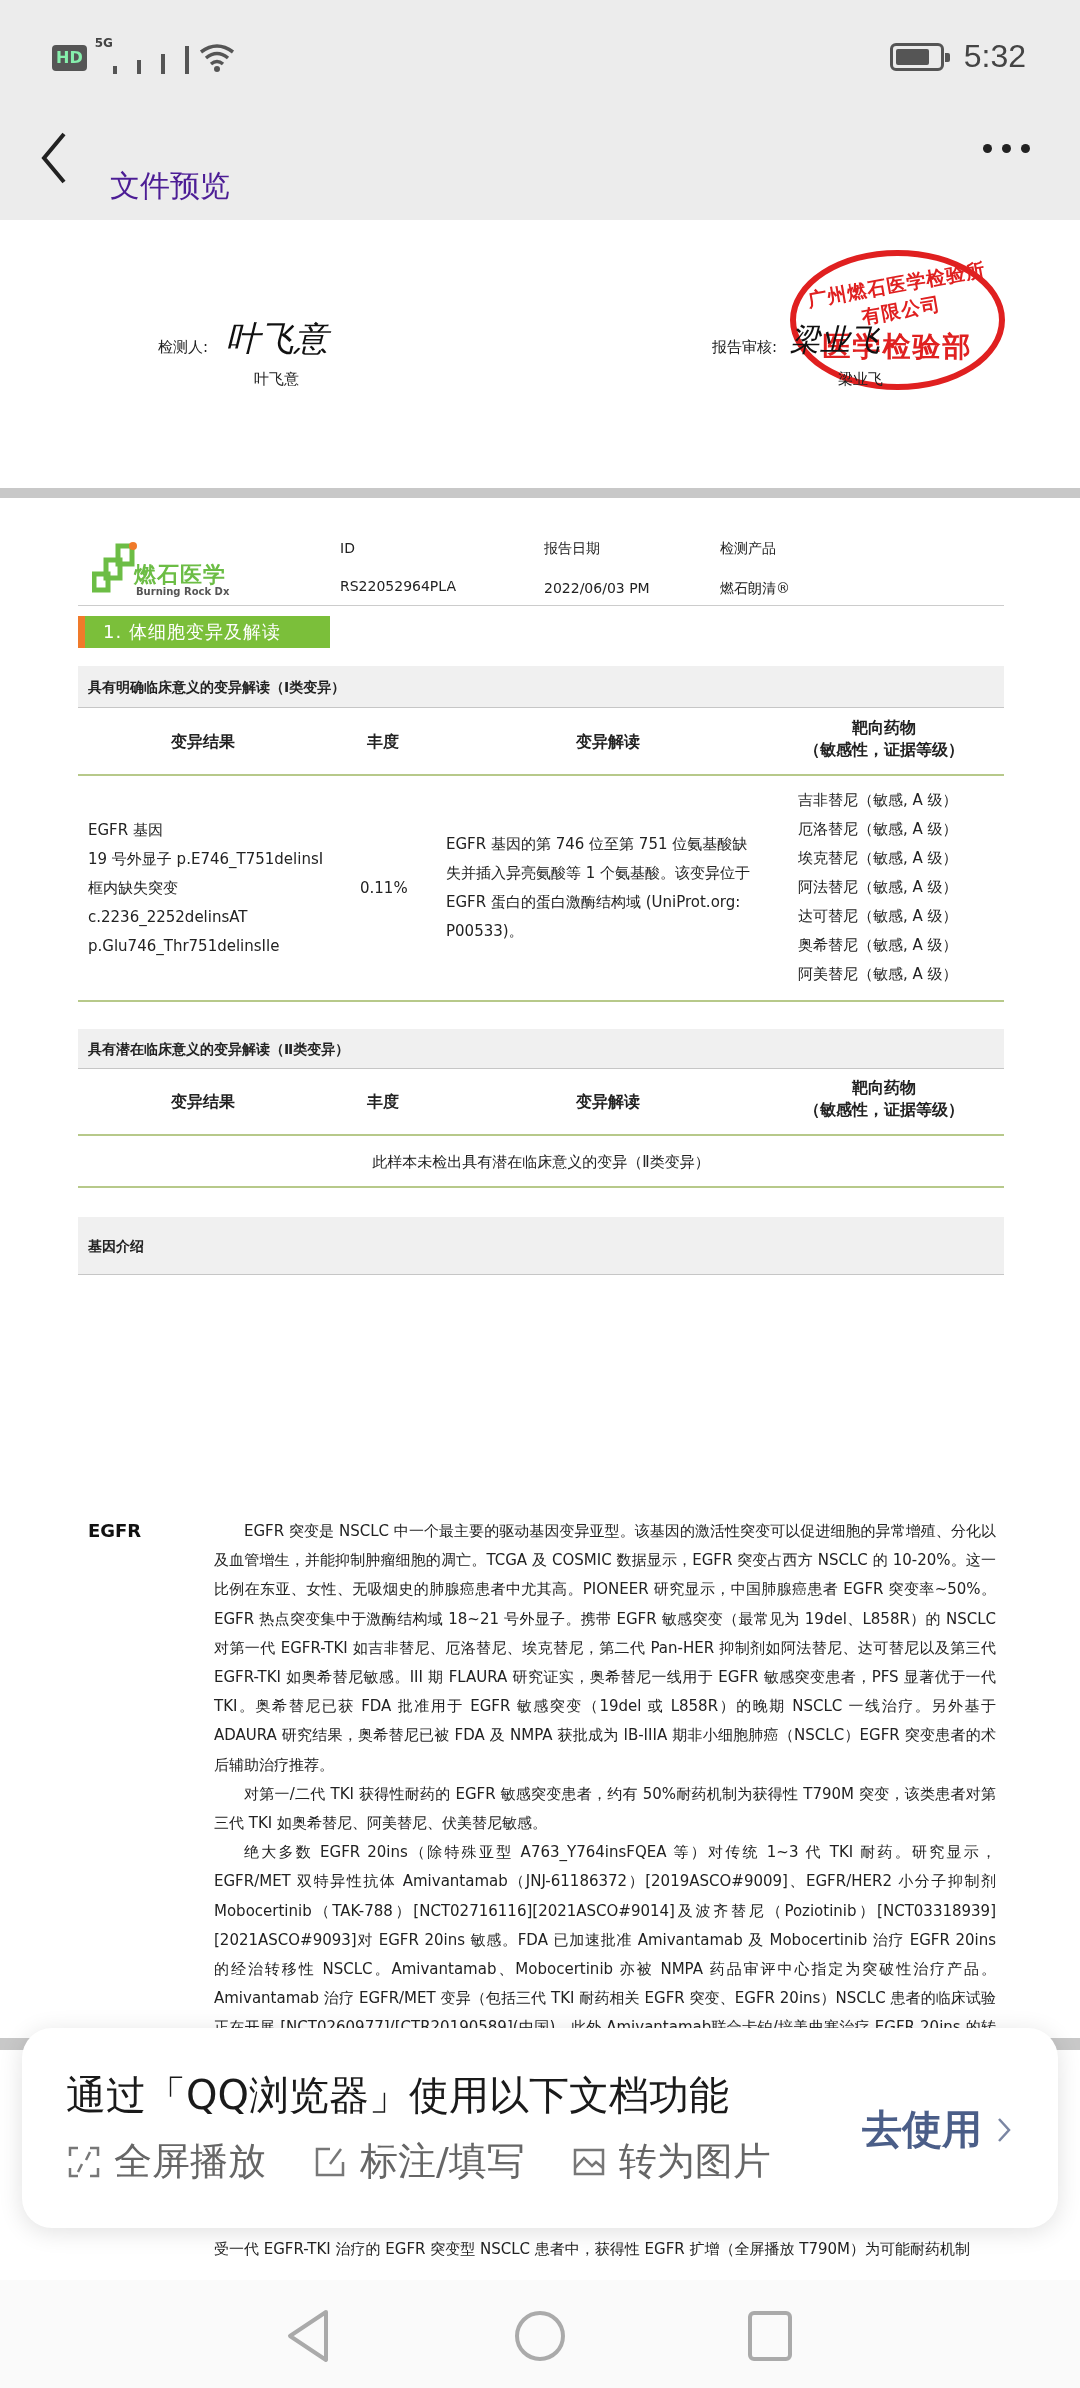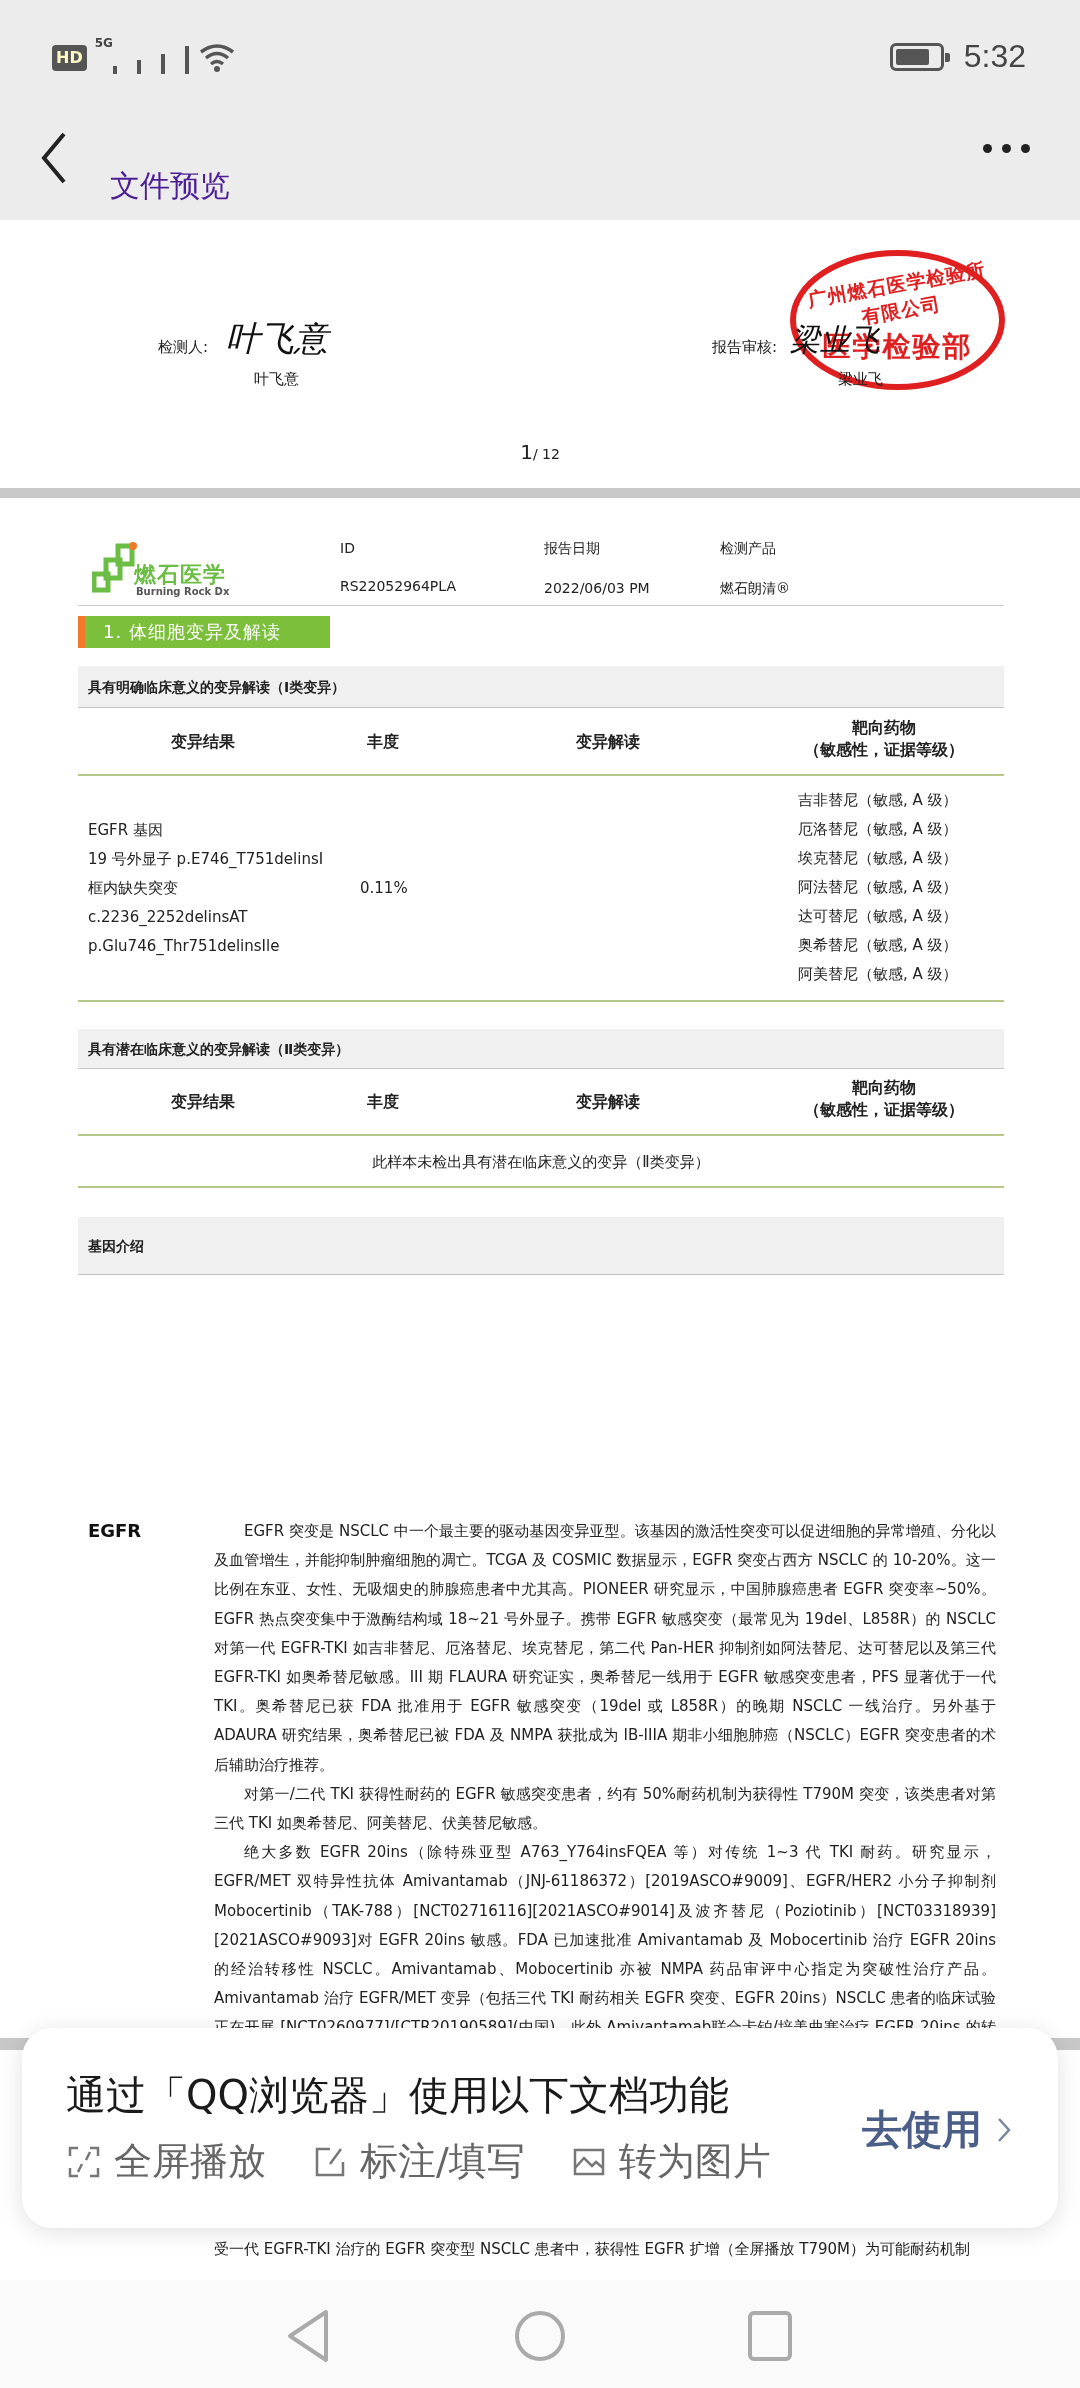--- a/index.html
+++ b/index.html
@@ -2,21 +2,21 @@
 <html><head>
 <meta charset="utf-8">
 <style>
   * { box-sizing: border-box; margin: 0; padding: 0; }
   html, body { width: 1080px; height: 2388px; overflow: hidden; background: #ececec; font-family: "DejaVu Sans", "Liberation Sans", sans-serif; color: #222; }
   .screen { position: relative; width: 1080px; height: 2388px; }
 
   
   .status-bar { position: absolute; top: 0; left: 0; width: 1080px; height: 110px; background: #ececec; }
   .sb-left { position: absolute; left: 52px; top: 42px; display: flex; align-items: center; gap: 10px; }
-  .hd-badge { background: #555; color: #fef9c3; font-size: 16px; font-weight: bold; border-radius: 4px; padding: 2px 4px; line-height: 22px; }
+  .hd-badge { background: #555; color: #86efac; font-size: 16px; font-weight: bold; border-radius: 4px; padding: 2px 4px; line-height: 22px; }
   .sig { display: flex; align-items: flex-end; gap: 20px; height: 32px; position: relative; }
   .sig .fiveg { position: absolute; top: -6px; left: -2px; font-size: 12px; font-weight: bold; color: #444; }
   .sig span.bar { display: block; width: 4px; background: #555; }
   .wifi { width: 36px; height: 32px; position: relative; }
   .sb-right { position: absolute; right: 54px; top: 38px; display: flex; align-items: center; gap: 10px; }
   .battery { width: 54px; height: 28px; border: 3px solid #555; border-radius: 6px; position: relative; padding: 3px; }
   .battery::after { content: ""; position: absolute; right: -9px; top: 7px; width: 5px; height: 9px; background: #555; border-radius: 0 2px 2px 0; }
   .battery .fill { width: 80%; height: 100%; background: #555; border-radius: 2px; }
   .clock { font-size: 32px; color: #444; font-family: "Liberation Sans", sans-serif; }
 
@@ -131,23 +131,20 @@
       <span class="sign-label" style="left:158px;top:118px">检测人:</span>
       <span class="signature" style="left:226px;top:96px">叶飞意</span>
       <span class="sign-name" style="left:254px;top:150px">叶飞意</span>
       <span class="sign-label" style="left:712px;top:118px">报告审核:</span>
       <div class="stamp">
         <div class="arc">广州燃石医学检验所有限公司</div>
         <div class="dept">医学检验部</div>
       </div>
       <span class="signature" style="left:790px;top:100px;font-size:30px">梁业飞</span>
       <span class="sign-name" style="left:838px;top:150px">梁业飞</span>
-      <div class="page-num" style="top:220px">
-        <span>1</span><small>/ 12</small>
-      </div>
     </div>
 
     <div class="page page2">
       <div class="hdr-row">
         <div class="logo">
           <svg class="logo-mark" viewBox="0 0 46 58">
             <rect x="2" y="32" width="14" height="16" fill="none" stroke="#6cbd45" stroke-width="5"></rect>
             <rect x="14" y="18" width="14" height="18" fill="none" stroke="#6cbd45" stroke-width="5"></rect>
             <rect x="26" y="4" width="14" height="18" fill="none" stroke="#6cbd45" stroke-width="5"></rect>
             <circle cx="41" cy="4" r="4" fill="#f07a2a"></circle>
@@ -181,20 +178,21 @@
       </div>
       <div class="tbl-row" style="top:280px;height:224px">
         <div class="cell" style="left:10px;top:38px;width:260px">
           <div>EGFR 基因</div>
           <div>19 号外显子 p.E746_T751delinsI</div>
           <div>框内缺失突变</div>
           <div>c.2236_2252delinsAT</div>
           <div>p.Glu746_Thr751delinsIle</div>
         </div>
         <div class="cell" style="left:282px;top:96px">0.11%</div>
+        <div class="cell" style="left:368px;top:52px;width:315px">EGFR 基因的第 746 位至第 751 位氨基酸缺失并插入异亮氨酸等 1 个氨基酸。该变异位于 EGFR 蛋白的蛋白激酶结构域 (UniProt.org: P00533)。</div>
         <div class="cell" style="left:720px;top:8px;width:200px">
           <div>吉非替尼（敏感, A 级）</div>
           <div>厄洛替尼（敏感, A 级）</div>
           <div>埃克替尼（敏感, A 级）</div>
           <div>阿法替尼（敏感, A 级）</div>
           <div>达可替尼（敏感, A 级）</div>
           <div>奥希替尼（敏感, A 级）</div>
           <div>阿美替尼（敏感, A 级）</div>
         </div>
       </div>

